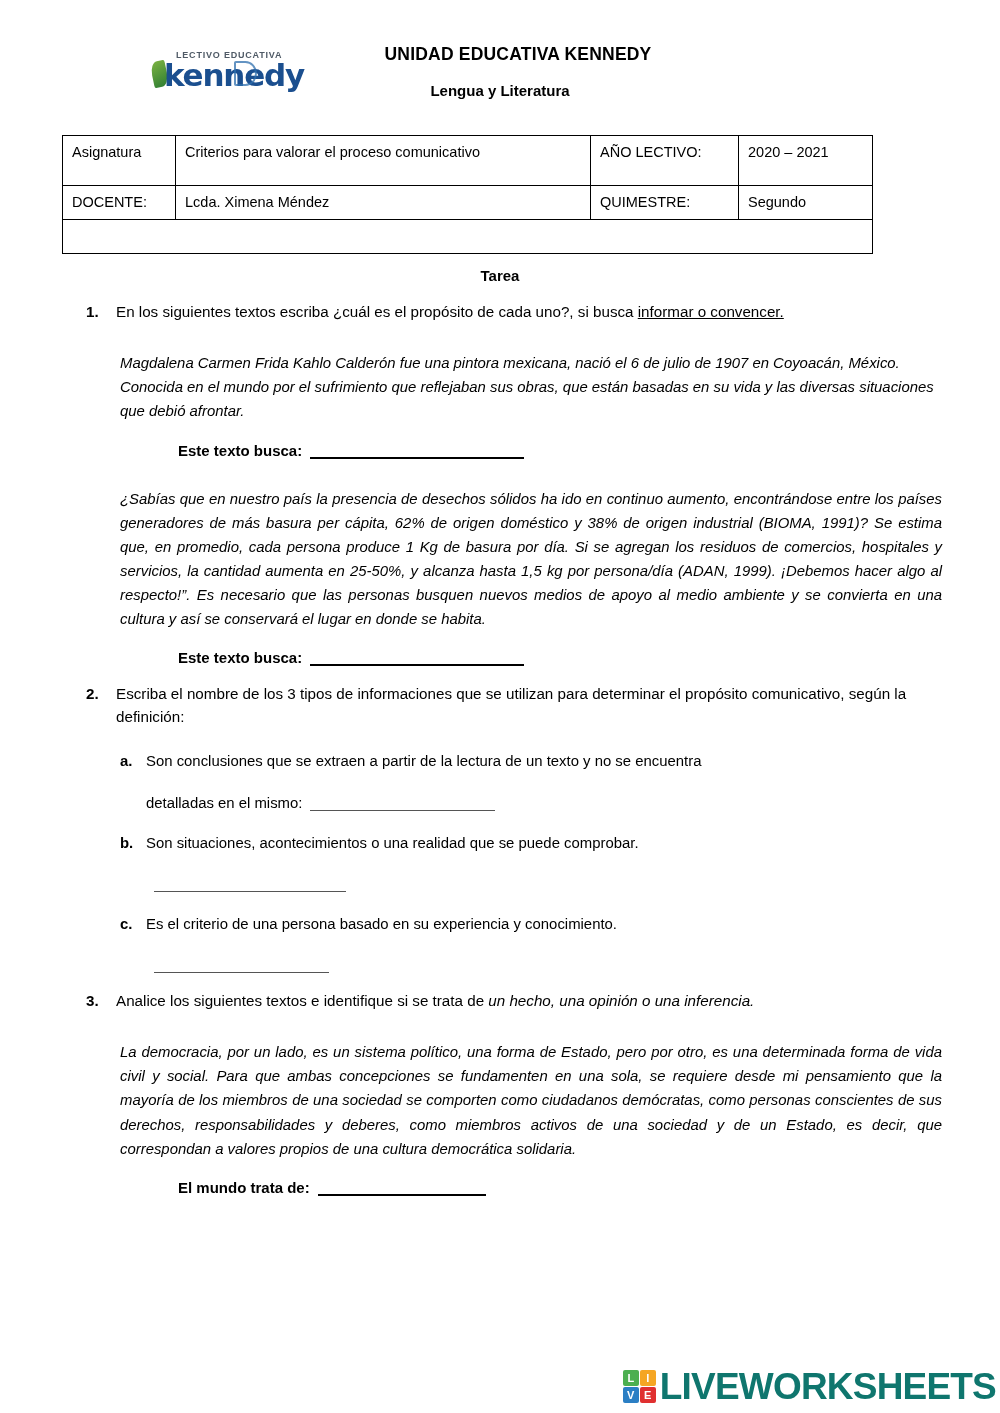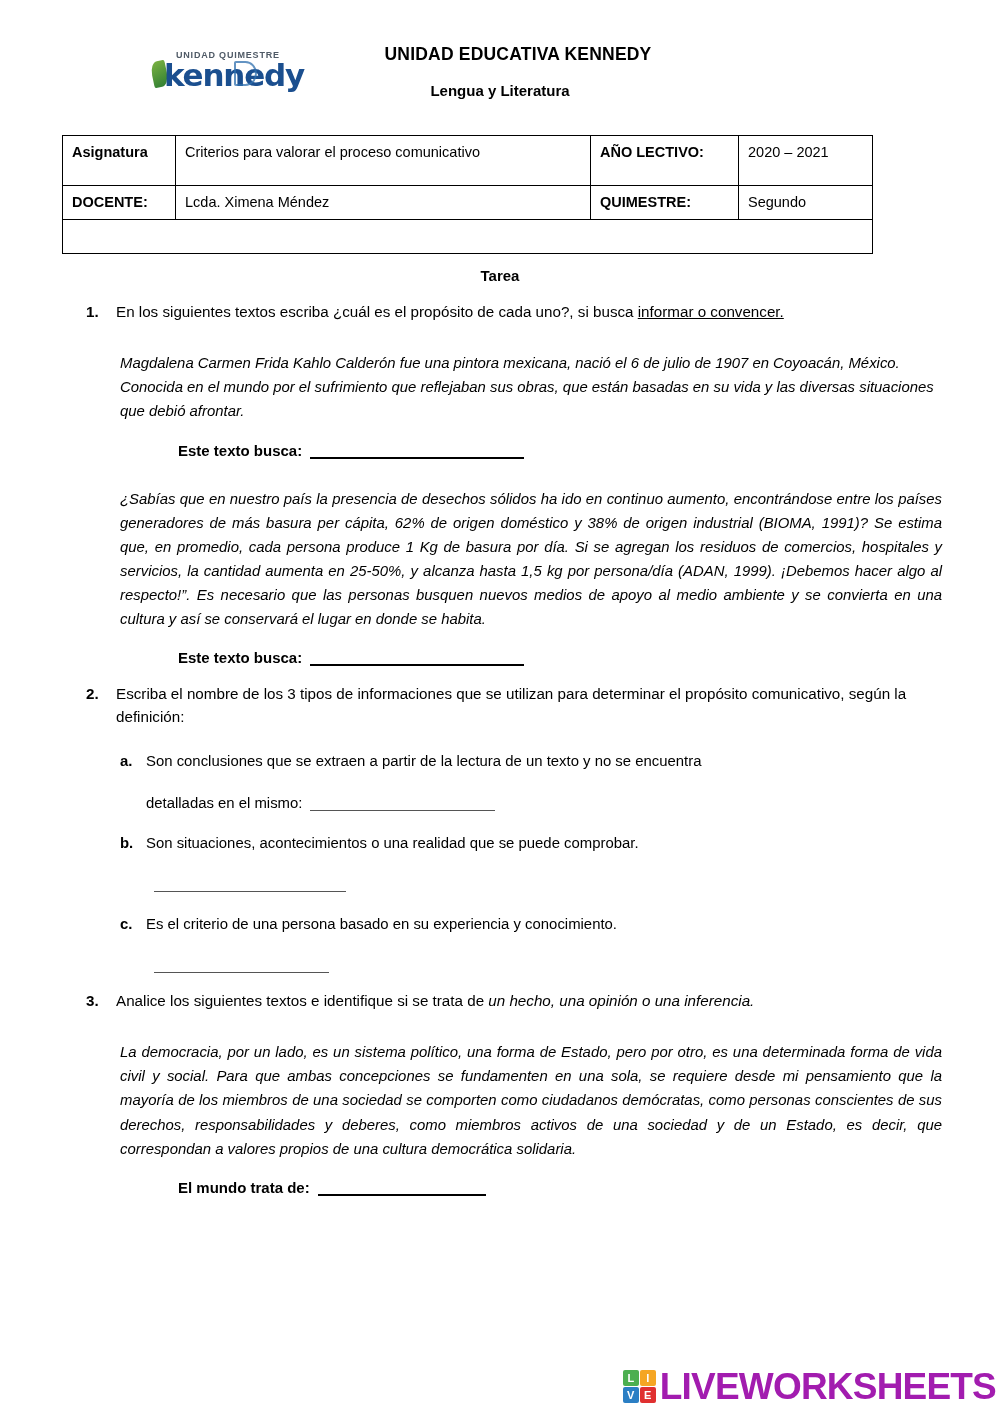--- a/index.html
+++ b/index.html
@@ -99,21 +99,21 @@
     width: 100%;
     table-layout: fixed;
   }
   table.info td {
     border: 1.4px solid #000;
     padding: 6px 9px;
     vertical-align: top;
     font-size: 14.5px;
     line-height: 1.45;
   }
-  td.lbl { font-weight: bold; }
+  td.lbl { font-weight: normal; }
   td.val { font-weight: normal; }
   .c1 { width: 113px; }
   .c2 { width: 415px; }
   .c3 { width: 148px; }
   .c4 { width: 134px; }
   td.tall { height: 50px; }
   td.spacer-row { height: 28px; border-top: 1.4px solid #000; }
 
   
   .tarea {
@@ -242,21 +242,21 @@
     line-height: 1;
   }
 </style>
 </head>
 <body>
 
 <div class="header">
 
   <div class="logo">
     <div class="logo-leaf"></div>
-    <div class="logo-top">UNIDAD QUIMESTRE</div>
+    <div class="logo-top">LECTIVO EDUCATIVA</div>
     <div class="logo-word">kennedy</div>
     <div class="logo-d-ring"></div>
   </div>
 
   <div class="header-titles">
     <div class="title-main">UNIDAD EDUCATIVA KENNEDY</div>
     <div class="title-sub">Lengua y Literatura</div>
   </div>
 </div>
 
@@ -345,14 +345,14 @@
   <span class="blank blank-w3"></span>
 </div>
 
 <div class="lw-footer">
   <div class="lw-squares">
     <div class="lw-sq" style="background: rgb(76, 175, 80);">L</div>
     <div class="lw-sq" style="background: rgb(245, 166, 35);">I</div>
     <div class="lw-sq" style="background: rgb(43, 127, 196);">V</div>
     <div class="lw-sq" style="background: rgb(224, 48, 48);">E</div>
   </div>
-  <div class="lw-word" style="color: #a21caf;">LIVEWORKSHEETS</div>
+  <div class="lw-word" style="color: #0f766e;">LIVEWORKSHEETS</div>
 </div>
 
 </body></html>

